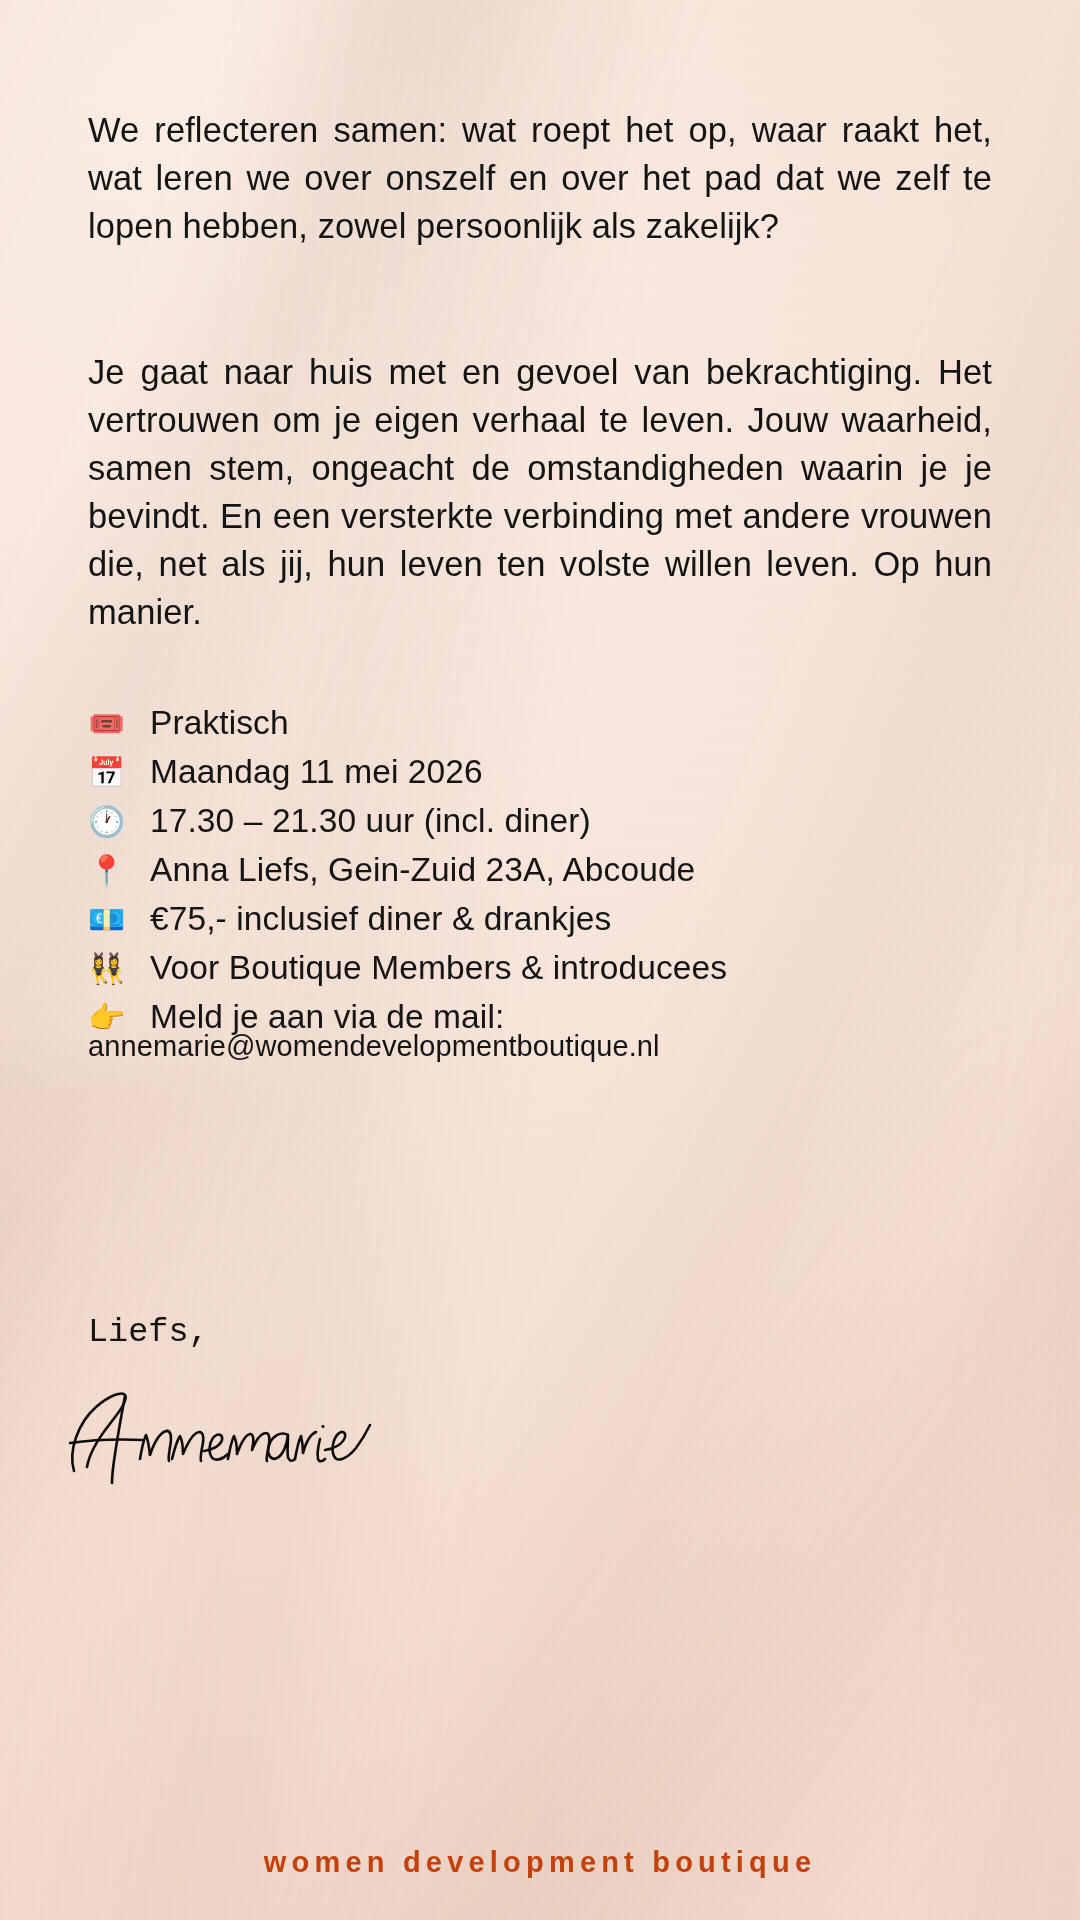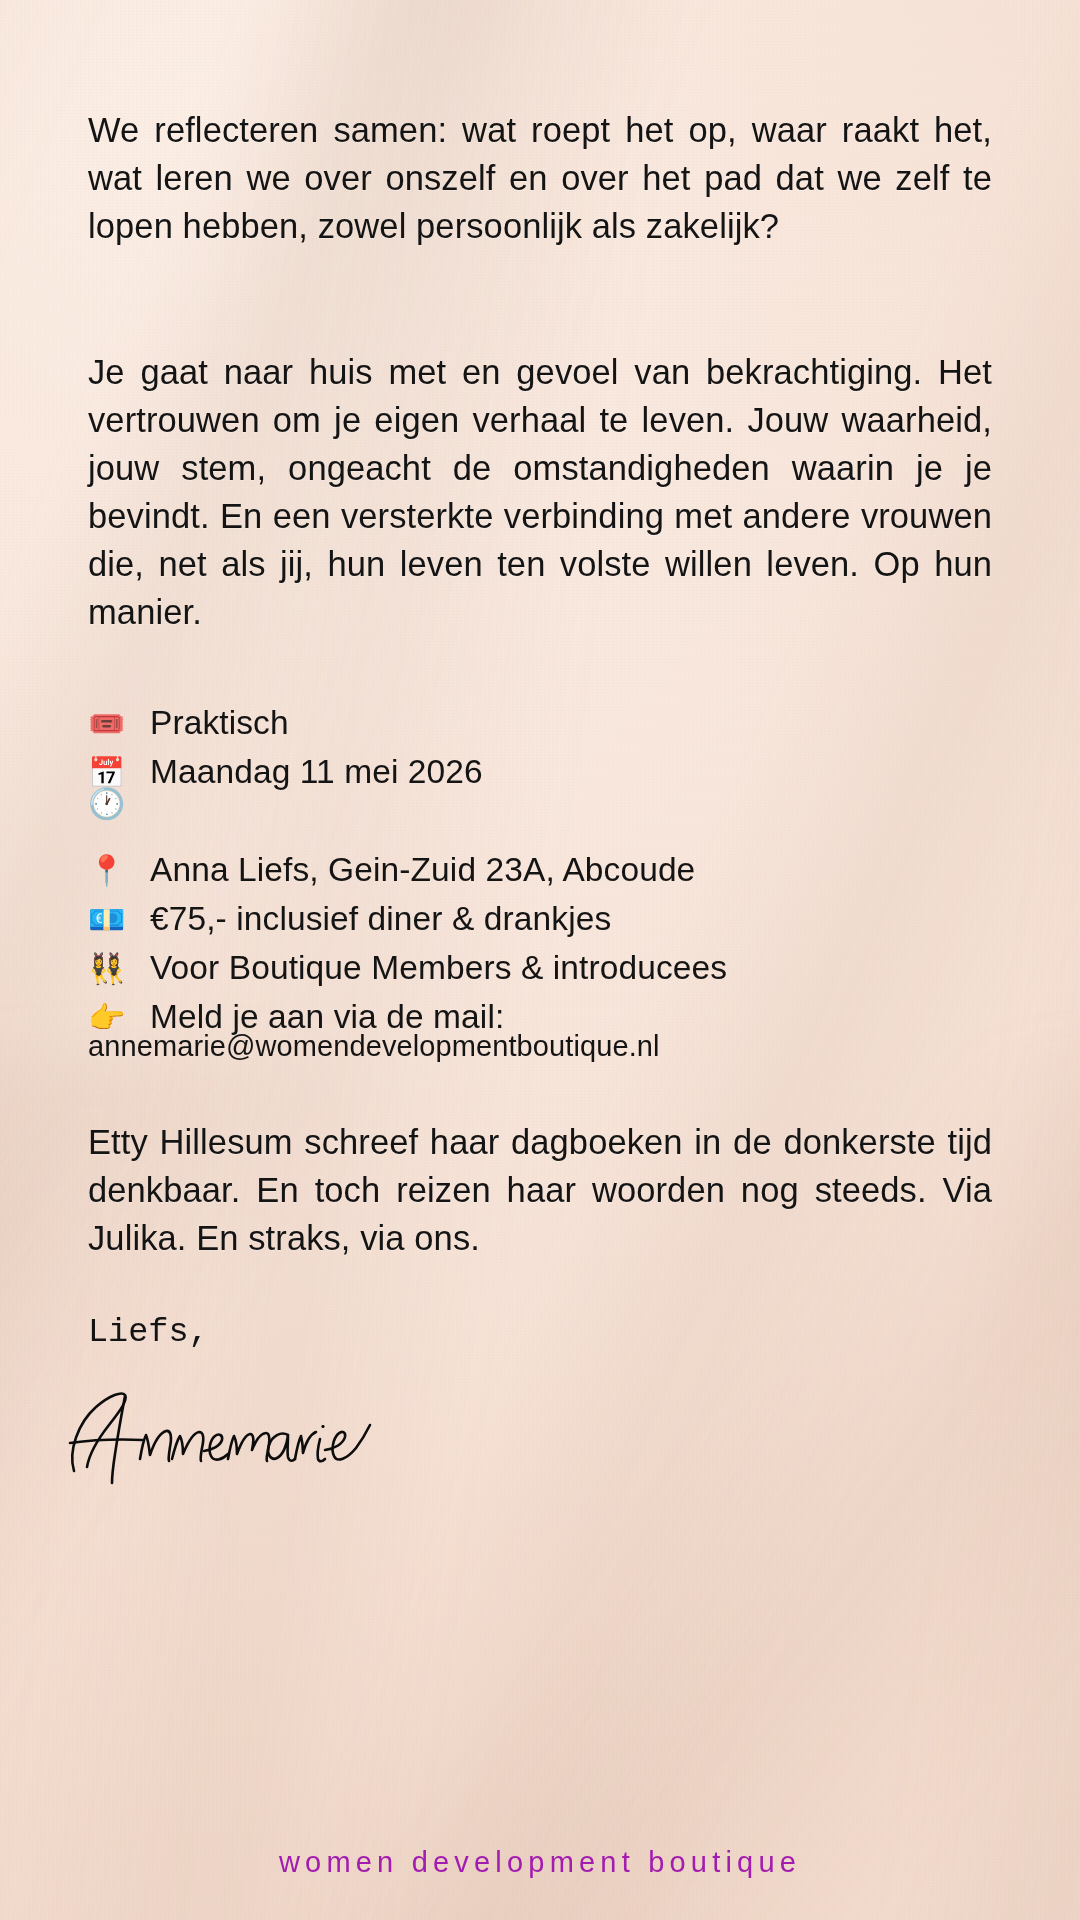--- a/index.html
+++ b/index.html
@@ -185,56 +185,57 @@
     height: 130px;
   }
   .signature svg { display: block; width: 100%; height: 100%; }
 
   .footer-logo {
     position: absolute;
     left: 0;
     right: 0;
     top: 1846px;
     text-align: center;
-    color: #a21caf;
+    color: #c2410c;
     font-size: 29px;
-    font-weight: 400;
+    font-weight: 700;
     letter-spacing: 5.2px;
     font-family: "Liberation Sans", sans-serif;
   }
 </style>
 </head>
 <body>
 
 <div class="page">
 
   <div class="bg-base"></div>
   <div class="bg-shadow-a"></div>
   <div class="bg-shadow-b"></div>
   <div class="bg-shadow-c"></div>
   <div class="bg-vignette"></div>
   <div class="bg-grain"></div>
 
   <div class="content">
 
     <p class="para col p1">We reflecteren samen: wat roept het op, waar raakt het, wat leren we over onszelf en over het pad dat we zelf te lopen hebben, zowel persoonlijk als zakelijk?</p>
 
-    <p class="para col p2">Je gaat naar huis met en gevoel van bekrachtiging. Het vertrouwen om je eigen verhaal te leven. Jouw waarheid, jouw stem, ongeacht de omstandigheden waarin je je bevindt. En een versterkte verbinding met andere vrouwen die, net als jij, hun leven ten volste willen leven. Op hun manier.</p>
+    <p class="para col p2">Je gaat naar huis met en gevoel van bekrachtiging. Het vertrouwen om je eigen verhaal te leven. Jouw waarheid, samen stem, ongeacht de omstandigheden waarin je je bevindt. En een versterkte verbinding met andere vrouwen die, net als jij, hun leven ten volste willen leven. Op hun manier.</p>
 
     <div class="practical" id="practical-list">
         <div class="prow">
           <span class="pico">🎟️</span>
           <span class="ptext">Praktisch</span>
         </div>
         <div class="prow">
           <span class="pico">📅</span>
           <span class="ptext">Maandag 11 mei 2026</span>
         </div>
         <div class="prow">
           <span class="pico">🕐</span>
+          <span class="ptext">17.30 – 21.30 uur (incl. diner)</span>
         </div>
         <div class="prow">
           <span class="pico">📍</span>
           <span class="ptext">Anna Liefs, Gein-Zuid 23A, Abcoude</span>
         </div>
         <div class="prow">
           <span class="pico">💶</span>
           <span class="ptext">€75,- inclusief diner &amp; drankjes</span>
         </div>
         <div class="prow">
@@ -242,21 +243,20 @@
           <span class="ptext">Voor Boutique Members &amp; introducees</span>
         </div>
         <div class="prow">
           <span class="pico">👉</span>
           <span class="ptext">Meld je aan via de mail:</span>
         </div>
       </div>
 
     <div class="email-line">annemarie@womendevelopmentboutique.nl</div>
 
-    <p class="para col p3">Etty Hillesum schreef haar dagboeken in de donkerste tijd denkbaar. En toch reizen haar woorden nog steeds. Via Julika. En straks, via ons.</p>
 
     <div class="signoff">Liefs,</div>
 
     <div class="signature" title="Annemarie">
       <svg viewBox="0 0 340 130" fill="none" xmlns="http://www.w3.org/2000/svg" stroke="#0d0d0d" stroke-width="2.6" stroke-linecap="round" stroke-linejoin="round">
 
         <path d="M12 116 C6 96 16 68 34 52 C48 40 60 36 63 40 C66 45 58 56 47 70 C36 84 27 100 25 112"></path>
         <path d="M63 41 C60 57 56 79 53 99 C51 112 50 122 50 128"></path>
         <path d="M8 88 C30 85 58 84 80 85"></path>
 

